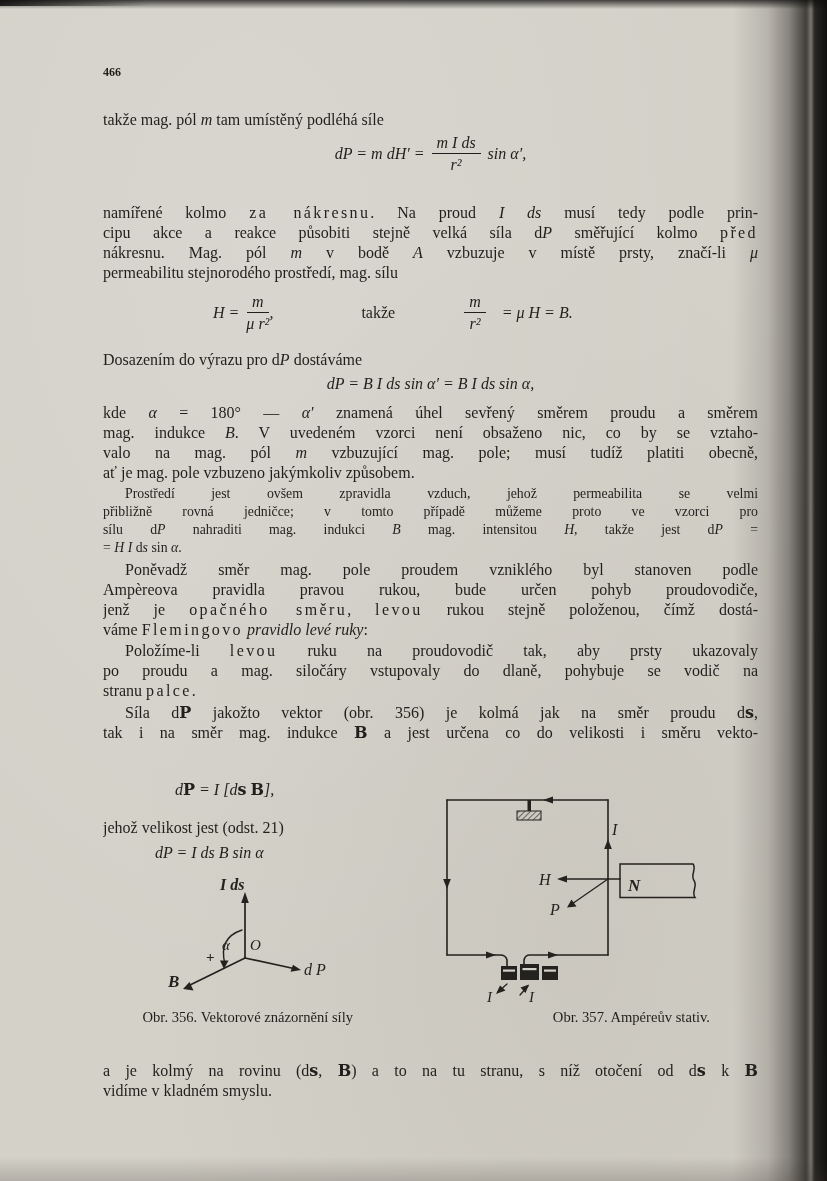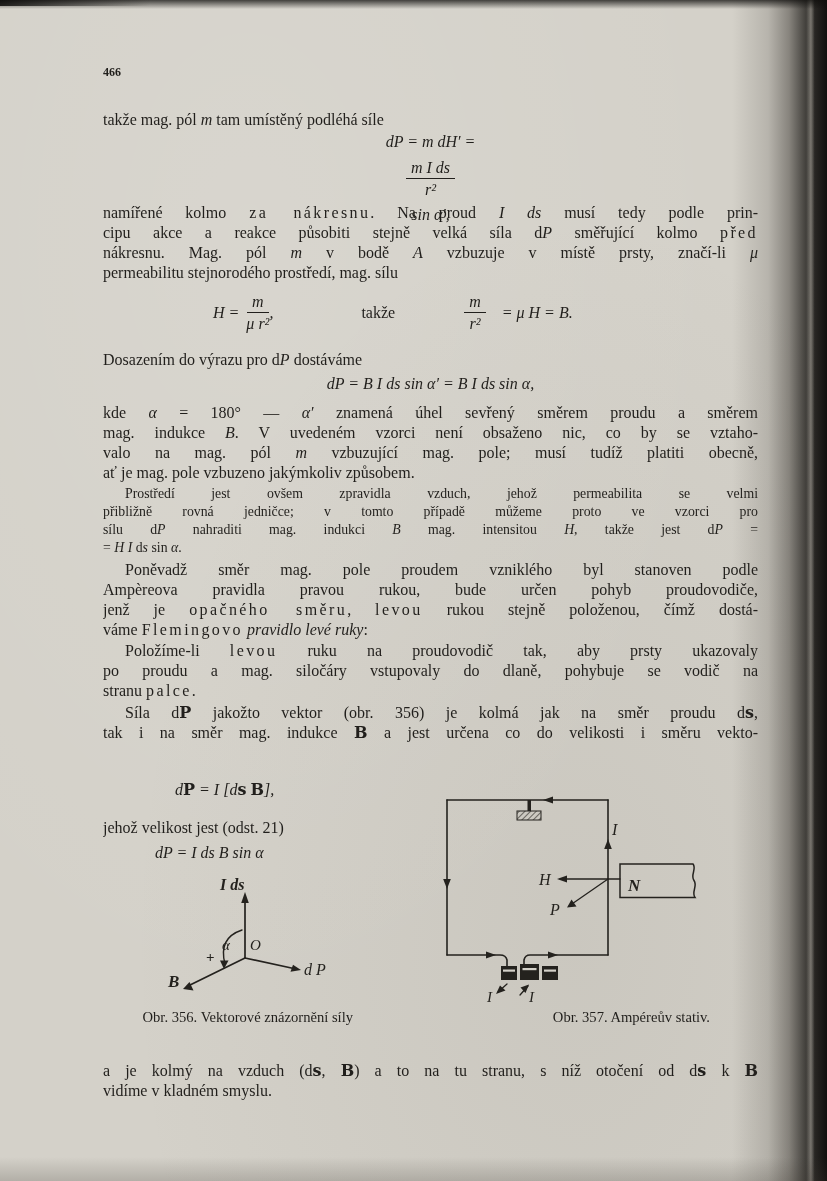--- a/index.html
+++ b/index.html
@@ -16,21 +16,21 @@
   .pline.ind{text-indent:22px;}
   .small .pline{height:18px;line-height:18px;font-size:13.8px;}
   .center .pline{text-align:center;}
   .v{font-style:italic;}
   .it{font-style:italic;}
   .sp{letter-spacing:2.4px;}
   .rm{font-style:normal;}
   .fk{font-weight:bold;font-family:"DejaVu Serif","Liberation Serif",serif;}
   .pgnum{font-size:12px;font-weight:bold;height:20px;line-height:20px;}
   .formula{font-style:italic;font-size:16px;}
-  .f-center{display:flex;justify-content:center;align-items:center;gap:7px;flex-direction:column;}
+  .f-center{display:flex;justify-content:center;align-items:center;gap:7px;}
   .f-row{display:flex;align-items:center;}
   .frac{display:inline-flex;flex-direction:column;align-items:center;line-height:19px;}
   .frac .num{padding:0 5px 1px;border-bottom:1.4px solid #211f1c;text-align:center;}
   .frac .den{padding-top:1px;}
   .caption{font-size:14.6px;line-height:22px;text-align:right;}
   svg text{font-family:"Liberation Serif","DejaVu Serif",serif;}
   .edge-right{position:absolute;top:0;right:0;width:95px;height:100%;z-index:9;pointer-events:none;
     background:
       linear-gradient(to right, rgba(200,195,185,0) 78%, rgba(205,200,190,0.45) 83%, rgba(200,195,185,0) 87%),
       linear-gradient(to right, rgba(52,48,42,0) 0%, rgba(52,48,42,0.18) 38%, rgba(42,38,33,0.45) 60%,
@@ -208,21 +208,21 @@
 
     <div class="block caption" style="top:1006px;left:0;width:250px">
       <div>Obr. 356. Vektorové znázornění síly</div>
     </div>
 
     <div class="block caption" style="top:1006px;left:347px;width:260px">
       <div>Obr. 357. Ampéreův stativ.</div>
     </div>
 
     <div class="block" style="top:1061px">
-        <div class="pline j"><span>a je kolmý na vzduch (d</span><span class="fk">s</span><span>, </span><span class="fk">B</span><span>) a to na tu stranu, s níž otočení od d</span><span class="fk">s</span><span> k </span><span class="fk">B</span></div>
+        <div class="pline j"><span>a je kolmý na rovinu (d</span><span class="fk">s</span><span>, </span><span class="fk">B</span><span>) a to na tu stranu, s níž otočení od d</span><span class="fk">s</span><span> k </span><span class="fk">B</span></div>
         <div class="pline"><span>vidíme v kladném smyslu.</span></div>
       </div>
 
   </div>
 
   <div class="edge-right"></div>
   <div class="edge-top"></div>
   <div class="corner-tl"></div>
   <div class="edge-bottom"></div>
 </div>

